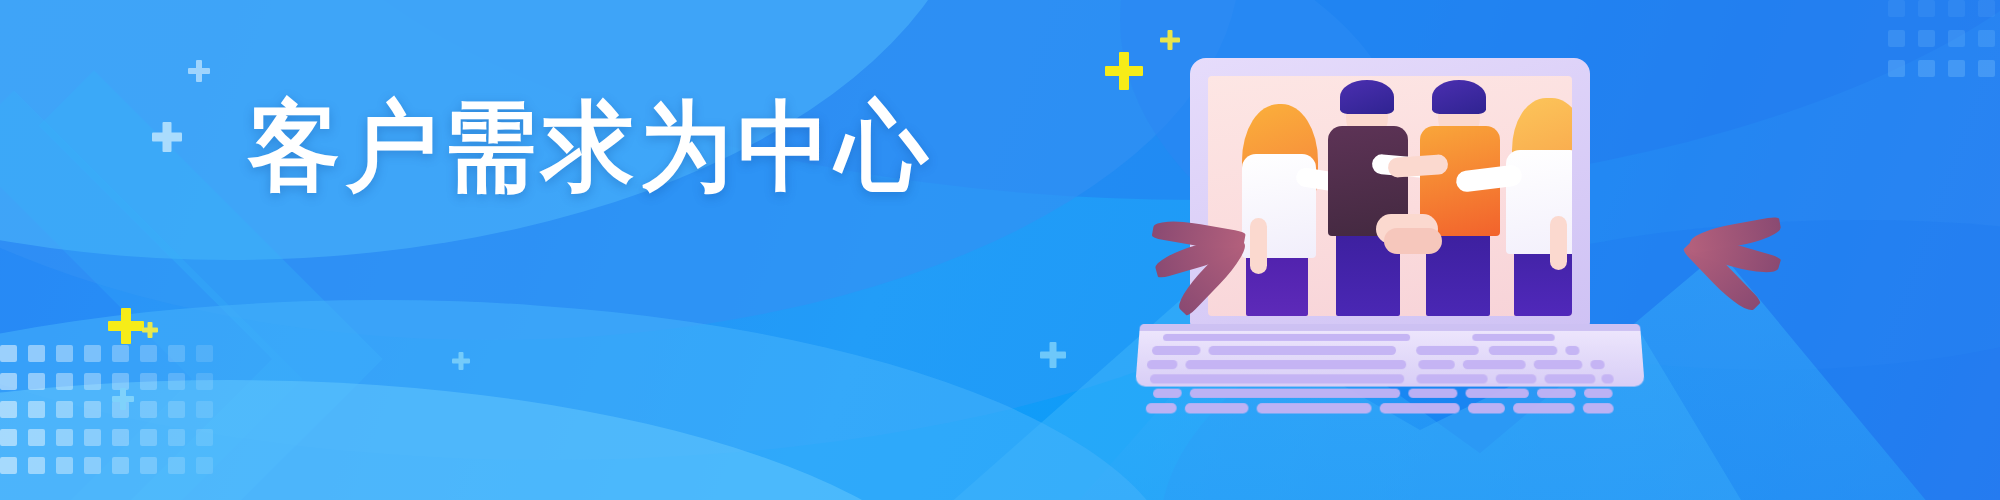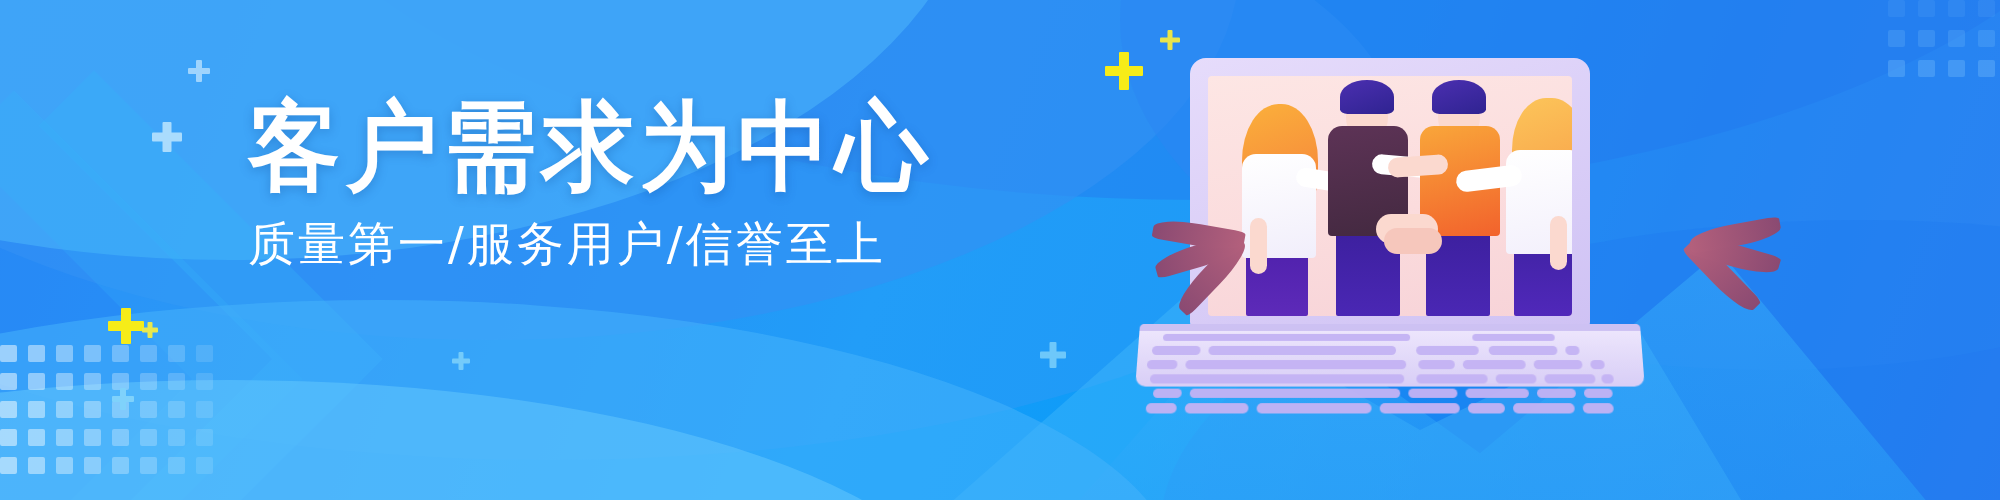--- a/index.html
+++ b/index.html
@@ -241,21 +241,20 @@
       <div class="plus" style="left: 142px; top: 322px; width: 16px; height: 16px; color: rgb(232, 232, 78); --t: 5px;"></div>
       <div class="plus" style="left: 188px; top: 60px; width: 22px; height: 22px; color: rgb(159, 212, 253); --t: 6px;"></div>
       <div class="plus" style="left: 152px; top: 122px; width: 30px; height: 30px; color: rgb(170, 220, 253); --t: 9px;"></div>
       <div class="plus" style="left: 112px; top: 388px; width: 22px; height: 22px; color: rgb(127, 210, 251); --t: 6px;"></div>
       <div class="plus" style="left: 1040px; top: 342px; width: 26px; height: 26px; color: rgb(110, 200, 250); --t: 7px;"></div>
       <div class="plus" style="left: 452px; top: 352px; width: 18px; height: 18px; color: rgb(116, 203, 250); --t: 5px;"></div>
     </div>
 
   <div id="copy">
     <div id="headline">客户需求为中心</div>
-    <div id="subline">质量第一/服务用户/信誉至上</div>
   </div>
 
   <div id="laptop">
 
     <div class="sprig" style="left:12px;top:174px;">
       <div class="leaf" style="transform:rotate(-46deg)"></div>
       <div class="leaf" style="transform:rotate(-16deg)"></div>
       <div class="leaf" style="transform:rotate(10deg)"></div>
     </div>
     <div class="sprig" style="left:458px;top:174px;">

